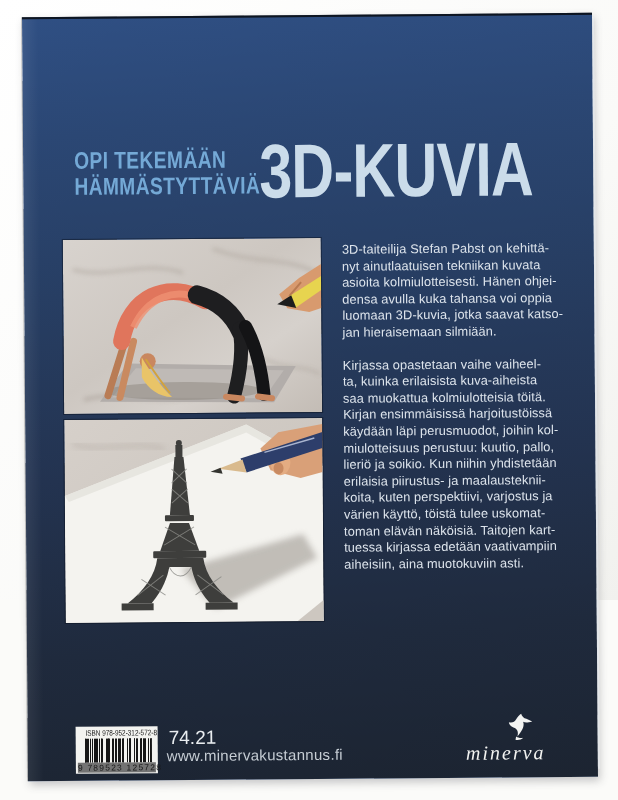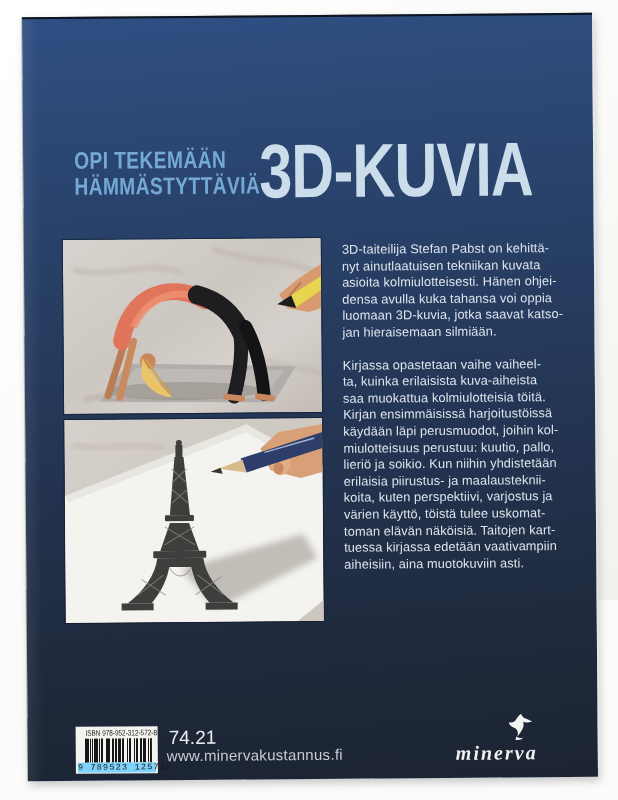--- a/index.html
+++ b/index.html
@@ -58,24 +58,24 @@
   }
   .isbn-line{font-size:8px;line-height:9px;color:#191919;text-align:center;
     white-space:nowrap;transform:scaleX(.8);transform-origin:center top;}
   .bars{
     flex:1;margin:1px 4px 0 7px;background-color:#f3f3f0;
     background-image:
       repeating-linear-gradient(90deg,#161616 0 1px,transparent 1px 2px,#161616 2px 4px,transparent 4px 7px),
       repeating-linear-gradient(90deg,#161616 0 2px,transparent 2px 5px,#161616 5px 6px,transparent 6px 11px);
   }
   .digits{font-size:8.5px;line-height:10px;color:#191919;text-align:left;
-    letter-spacing:1.2px;white-space:nowrap;background:#7dd3fc;font-family:Liberation Mono, monospace;}
+    letter-spacing:1.2px;white-space:nowrap;background:#737373;}
   .class-code{position:absolute;left:141px;top:709px;color:#e9edf0;font-size:19px;}
   .website{position:absolute;left:139px;top:729px;color:#c6cdd4;font-size:15px;letter-spacing:.3px;}
-  .publisher{position:absolute;left:428px;top:697px;width:100px;font-weight:bold;}
+  .publisher{position:absolute;left:428px;top:697px;width:100px;text-align:center;}
   .publisher .bird{display:block;margin:0 auto 0 52px;}
   .publisher .pub-name{
     font-family:"Liberation Serif", serif;font-style:italic;
     color:#f2f3f1;font-size:20px;letter-spacing:2px;line-height:20px;
   }
 </style>
 </head>
 <body>
 
 <div class="scene">

